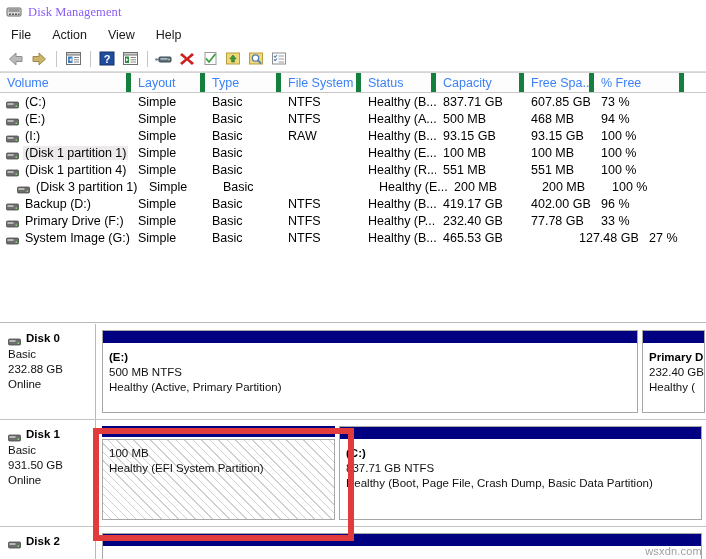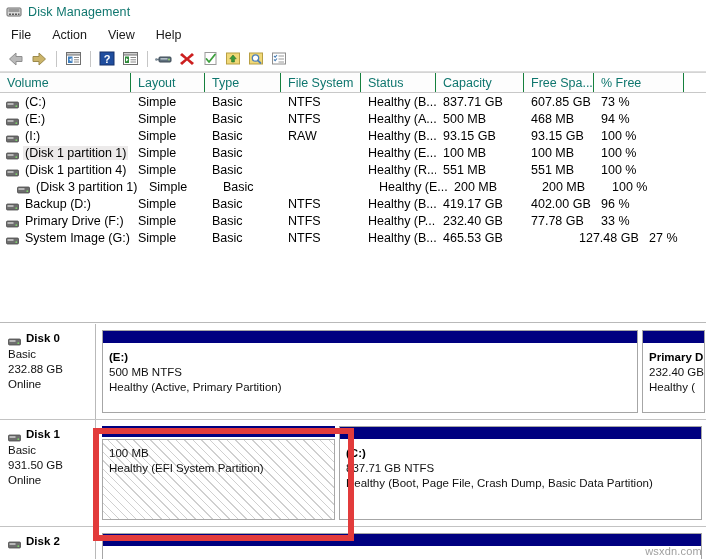--- a/index.html
+++ b/index.html
@@ -21,22 +21,23 @@
   
   .titlebar {
     height: 24px;
     display: flex; align-items: center;
     padding-left: 6px;
     background: #ffffff;
   }
   .title-icon { width: 16px; height: 16px; margin-right: 6px; flex: 0 0 auto; }
   .title-text {
     font-size: 12.5px;
-    color: #0f766e;
+    color: #8b5cf6;
     letter-spacing: .1px;
+    font-family: Liberation Serif, serif;
   }
 
   
   .menubar {
     height: 22px;
     display: flex; align-items: center;
     padding-left: 8px;
     background: #ffffff;
     font-size: 12.5px;
     color: #1a1a1a;
@@ -84,23 +85,23 @@
     border-top: 1px solid #d4d4d4;
     border-bottom: 1px solid #c8c8c8;
     font-size: 12.5px;
   }
   .hcell {
     position: relative;
     display: flex; align-items: center;
     padding-left: 7px;
     overflow: hidden;
     white-space: nowrap;
-    color: #0f766e;
+    color: #3b82f6;
     background: #fdfdfd;
-    border-right: 1px solid #15803d;
+    border-right: 5px solid #15803d;
   }
   .rows { font-size: 12.5px; }
   .vrow {
     display: flex;
     height: 17px;
     align-items: center;
     white-space: nowrap;
   }
   .cell {
     overflow: hidden;

